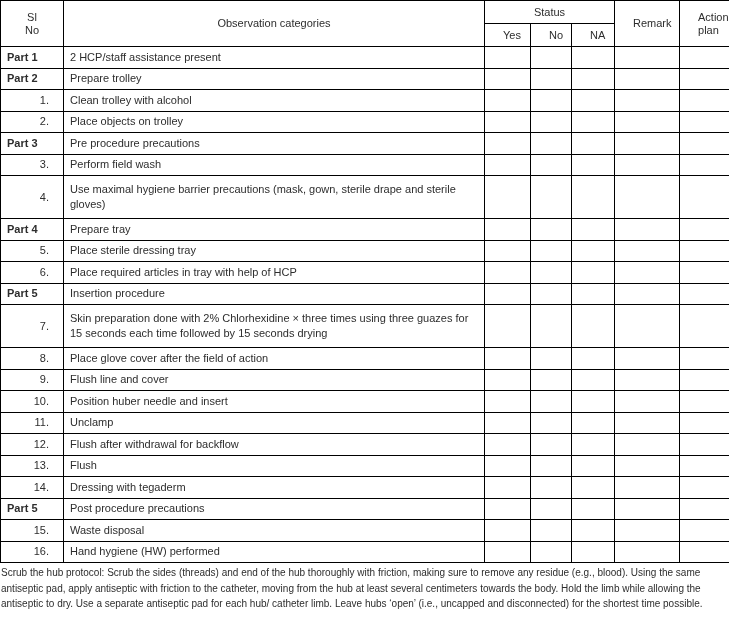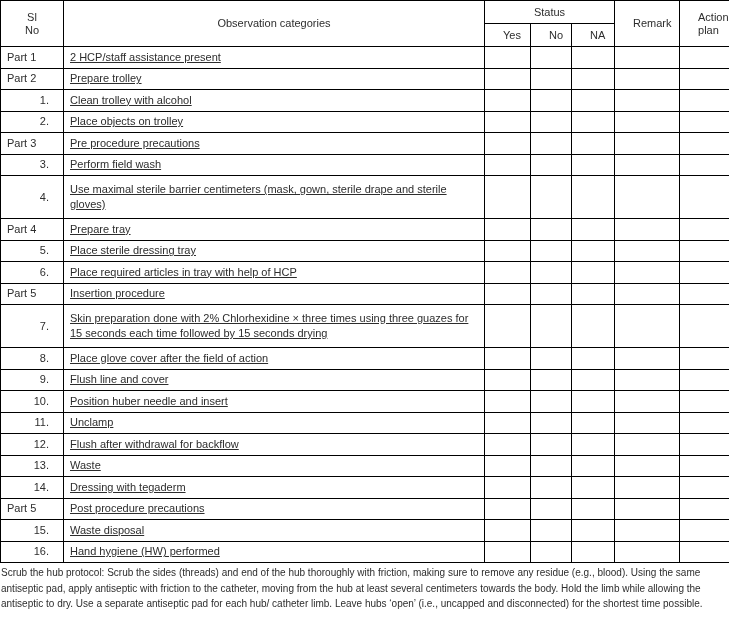--- a/index.html
+++ b/index.html
@@ -24,23 +24,23 @@
     border: 1px solid #000000;
     font-weight: normal;
     vertical-align: middle;
     overflow: hidden;
   }
   .checklist thead tr { height: 23px; }
   .checklist thead th { text-align: center; line-height: 13px; padding: 0 18px; }
   .checklist tbody tr { height: 21.5px; }
   .checklist tbody tr.tall { height: 43px; }
   td.sl { padding: 0; line-height: 13px; }
-  td.sl.part { text-align: left; padding-left: 6px; }
+  td.sl.part { text-align: left; padding-left: 6px; font-weight: bold; }
   td.sl.num { text-align: right; padding-right: 14px; }
-  td.obs { text-align: left; padding: 2px 6px; line-height: 15px; text-decoration: underline; }
+  td.obs { text-align: left; padding: 2px 6px; line-height: 15px; }
   td.blank { padding: 0; }
   p.footnote {
     margin: 2px 1px 0 1px;
     font-size: 10px;
     line-height: 15.6px;
     color: #2d2d2d;
   }
 </style>
 </head>
 <body>
@@ -119,21 +119,21 @@
         <td class="sl num">3.</td>
         <td class="obs">Perform field wash</td>
         <td class="blank"></td>
         <td class="blank"></td>
         <td class="blank"></td>
         <td class="blank"></td>
         <td class="blank"></td>
       </tr>
       <tr class="tall">
         <td class="sl num">4.</td>
-        <td class="obs">Use maximal sterile barrier centimeters (mask, gown, sterile drape and sterile gloves)</td>
+        <td class="obs">Use maximal hygiene barrier precautions (mask, gown, sterile drape and sterile gloves)</td>
         <td class="blank"></td>
         <td class="blank"></td>
         <td class="blank"></td>
         <td class="blank"></td>
         <td class="blank"></td>
       </tr>
       <tr>
         <td class="sl part">Part 4</td>
         <td class="obs">Prepare tray</td>
         <td class="blank"></td>
@@ -218,21 +218,21 @@
         <td class="sl num">12.</td>
         <td class="obs">Flush after withdrawal for backflow</td>
         <td class="blank"></td>
         <td class="blank"></td>
         <td class="blank"></td>
         <td class="blank"></td>
         <td class="blank"></td>
       </tr>
       <tr>
         <td class="sl num">13.</td>
-        <td class="obs">Waste</td>
+        <td class="obs">Flush</td>
         <td class="blank"></td>
         <td class="blank"></td>
         <td class="blank"></td>
         <td class="blank"></td>
         <td class="blank"></td>
       </tr>
       <tr>
         <td class="sl num">14.</td>
         <td class="obs">Dressing with tegaderm</td>
         <td class="blank"></td>

